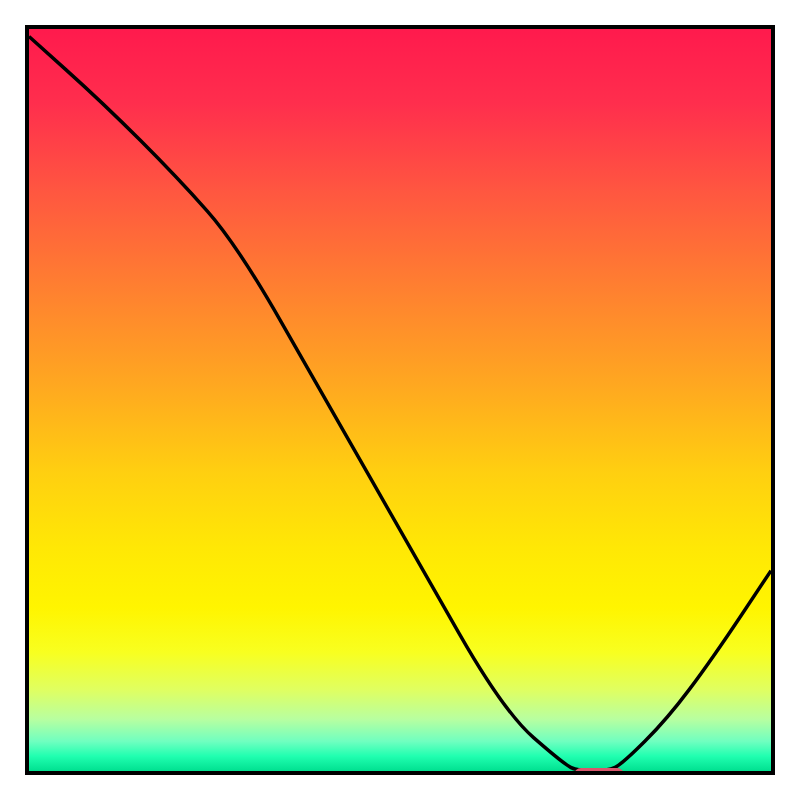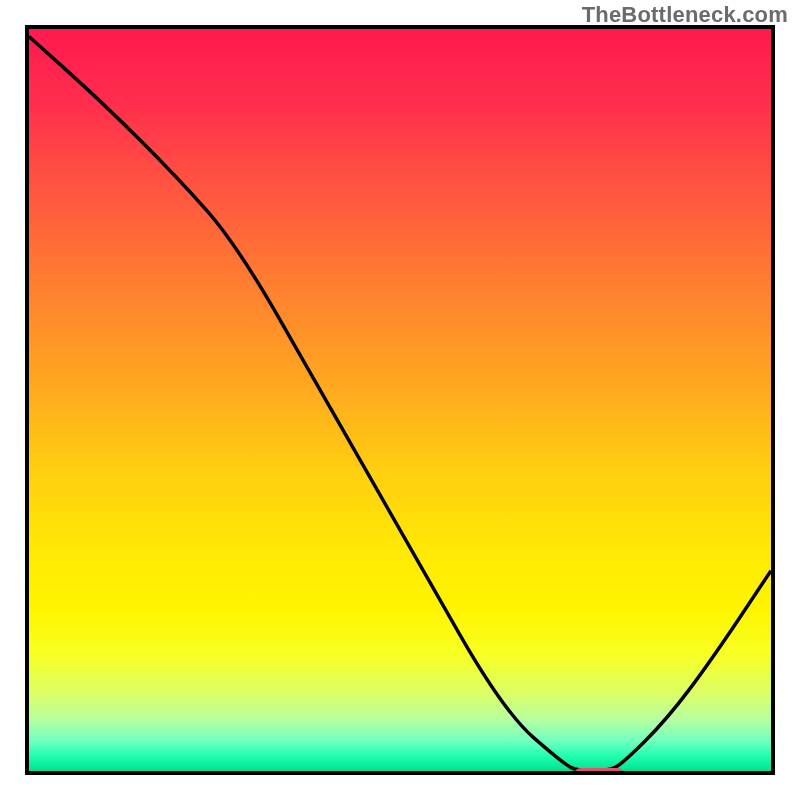--- a/index.html
+++ b/index.html
@@ -65,21 +65,20 @@
     height: 14px;
     border-radius: 7px;
     background: #d9566b;
   }
   
 </style>
 </head>
 <body>
 
 <div class="chart-wrap">
-  <div class="watermark">TheBottleneck.com</div>
 
   <div class="plot-area">
     <svg class="curve" viewBox="0 0 750 750" preserveAspectRatio="none">
       <path fill="none" stroke="#000" stroke-width="3.5" d="M 0.0 7.5 Q 0.0 7.5 37.5 41.3 Q 75.0 75.0 112.5 112.5 Q 150.0 150.0 180.0 183.8 Q 210.0 217.5 255.0 296.3 Q 300.0 375.0 345.0 453.8 Q 390.0 532.5 435.0 611.3 Q 480.0 690.0 510.0 716.3 Q 540.0 742.5 547.5 746.3 Q 555.0 750.0 570.0 750.0 Q 585.0 750.0 592.5 746.3 Q 600.0 742.5 622.5 720.0 Q 645.0 697.5 667.5 667.5 Q 690.0 637.5 720.0 592.5 T 750.0 547.5"></path>
     </svg>
     <div class="marker" style="left: 545px; top: 739px; background: rgb(217, 86, 107);"></div>
   </div>
 </div>
 
 </body></html>

